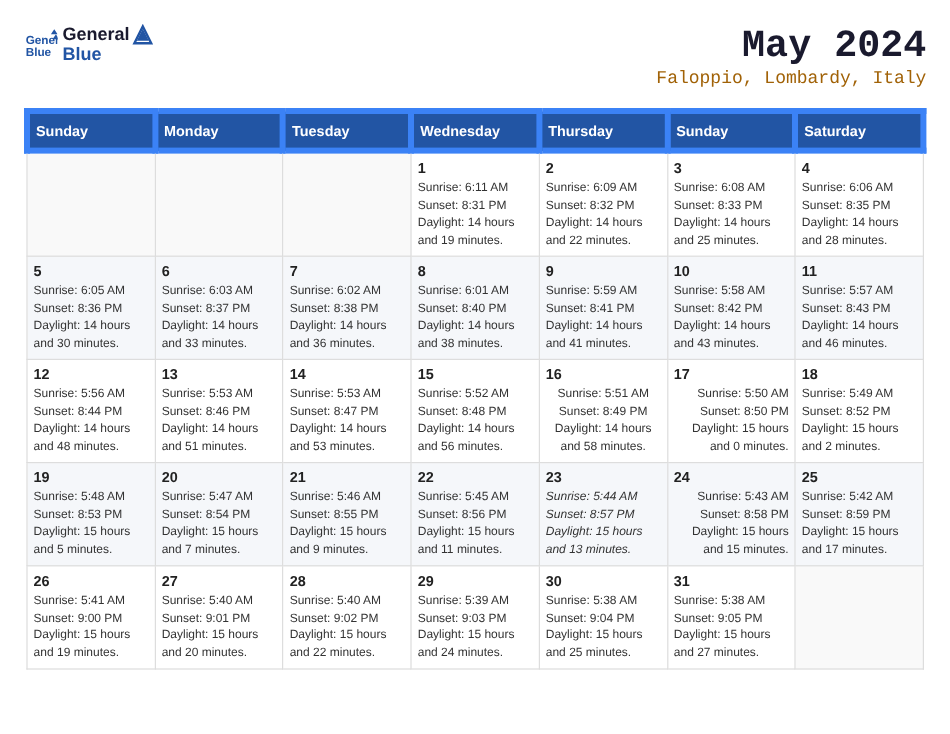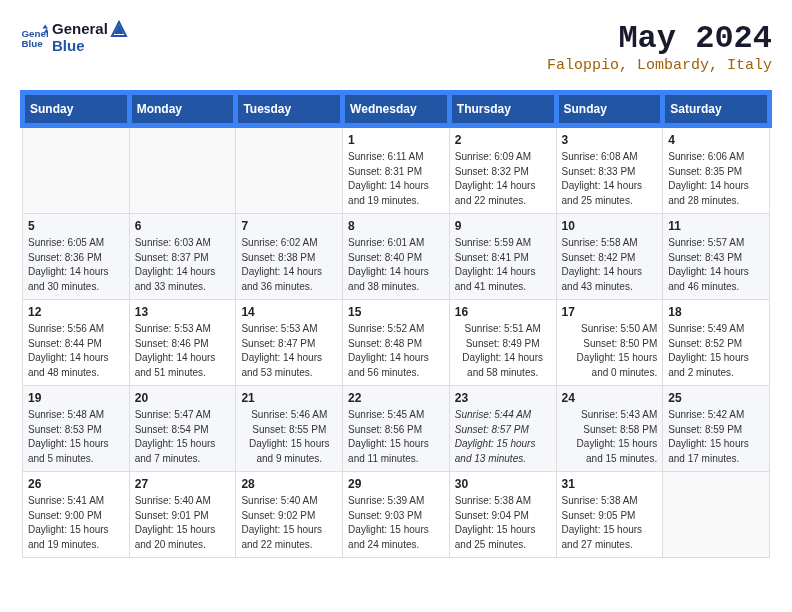--- a/index.html
+++ b/index.html
@@ -266,21 +266,21 @@
         </td>
         <td>
           <span class="day-number">20</span>
           <div class="day-info" style="white-space: pre-line;">Sunrise: 5:47 AM
 Sunset: 8:54 PM
 Daylight: 15 hours
 and 7 minutes.</div>
         </td>
         <td>
           <span class="day-number">21</span>
-          <div class="day-info" style="white-space: pre-line; text-align: center;">Sunrise: 5:46 AM
+          <div class="day-info" style="white-space: pre-line;">Sunrise: 5:46 AM
 Sunset: 8:55 PM
 Daylight: 15 hours
 and 9 minutes.</div>
         </td>
         <td>
           <span class="day-number">22</span>
           <div class="day-info" style="white-space: pre-line;">Sunrise: 5:45 AM
 Sunset: 8:56 PM
 Daylight: 15 hours
 and 11 minutes.</div>

